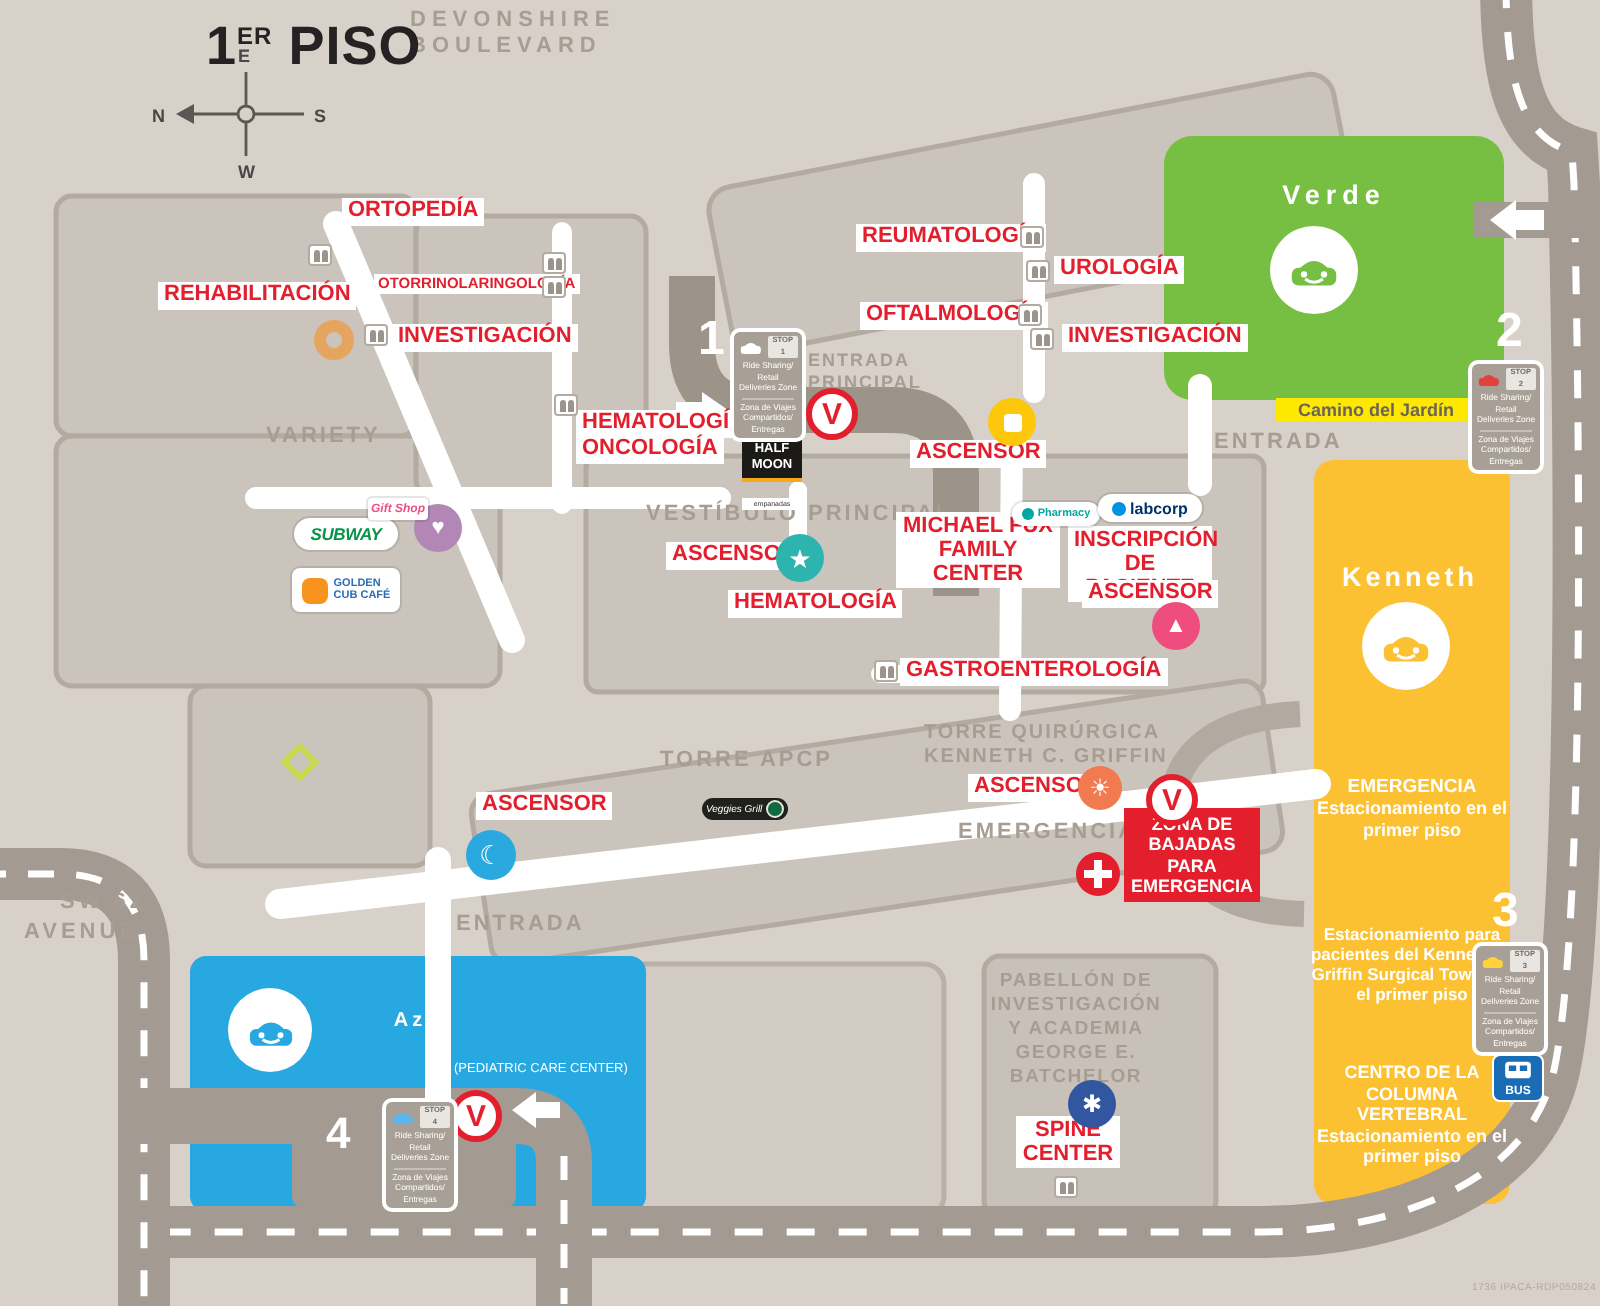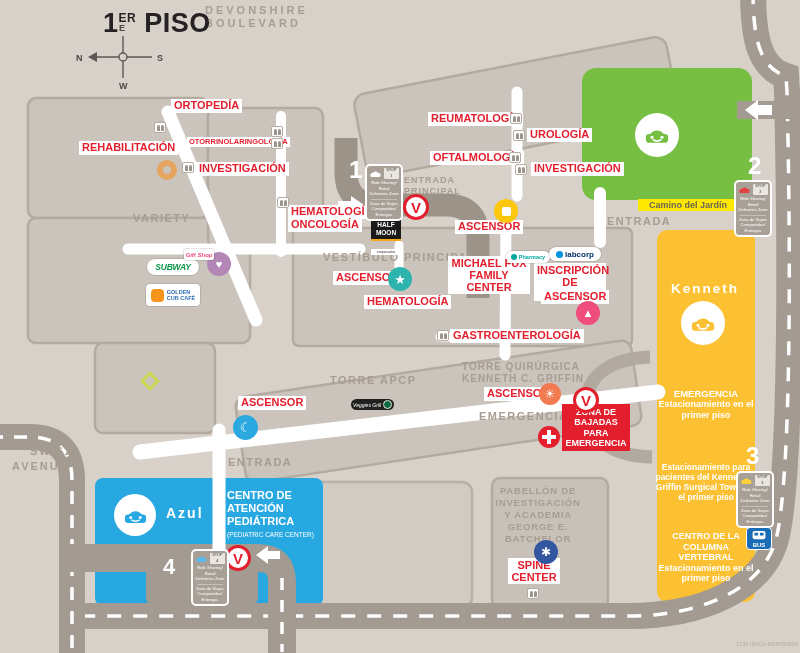--- a/index.html
+++ b/index.html
@@ -167,20 +167,21 @@
   <div class="lbl-gray sm" style="left:404px;top:175px">ENTRADA</div>
   <div class="lbl-gray sm" style="left:404px;top:186px">PRINCIPAL</div>
   <div class="lbl-gray" style="left:607px;top:215px">ENTRADA</div>
   <div class="lbl-gray" style="left:330px;top:374px">TORRE APCP</div>
   <div class="lbl-gray sm" style="left:462px;top:361px;font-size:10px">TORRE QUIRÚRGICA</div>
   <div class="lbl-gray sm" style="left:462px;top:373px;font-size:10px">KENNETH C. GRIFFIN</div>
   <div class="lbl-gray" style="left:479px;top:410px">EMERGENCIA</div>
   <div class="lbl-gray" style="left:228px;top:456px">ENTRADA</div>
   <div class="lbl-gray wrap" style="left:495px;top:485px;width:86px;font-size:9.5px">PABELLÓN DE INVESTIGACIÓN Y ACADEMIA GEORGE E. BATCHELOR</div>
 
+  <div class="pname" style="left:582px;top:90px;width:170px">Verde</div>
   <div class="abs" style="left:635px;top:113px;width:44px;height:44px;border-radius:50%;background:#fff;z-index:6;display:flex;align-items:center;justify-content:center">
     <svg width="28" height="20" viewBox="0 0 24 18">
         <path d="M5,9 Q12,1 19,9 Z" fill="#76bf43"></path>
         <rect x="2" y="8" width="20" height="8" rx="3" fill="#76bf43"></rect>
         <circle cx="7.5" cy="11" r="1.4" fill="#fff"></circle>
         <circle cx="16.5" cy="11" r="1.4" fill="#fff"></circle>
         <path d="M8,13 Q12,16 16,13" stroke="#fff" stroke-width="1.4" fill="none"></path>
       </svg>
   </div>
 
@@ -197,32 +198,31 @@
   <div class="pnote" style="left:656px;top:388px;width:100px">
     <div style="font-size:9.5px">EMERGENCIA</div>
     <div>Estacionamiento en el primer piso</div>
   </div>
   <div class="pnote" style="left:654px;top:462px;width:104px;font-size:8.5px">Estacionamiento para pacientes del Kenneth C. Griffin Surgical Tower en el primer piso</div>
   <div class="pnote" style="left:656px;top:531px;width:100px">
     <div>CENTRO DE LA COLUMNA VERTEBRAL</div>
     <div>Estacionamiento en el primer piso</div>
   </div>
 
-  <div class="pname" style="left:166px;top:505px;width:60px;text-align:left;font-size:14px;letter-spacing:2px">Azul</div>
+  <div class="pname" style="left:166px;top:505px;width:60px;text-align:right;font-size:10px;letter-spacing:2px">Azul</div>
   <div class="abs" style="left:114px;top:494px;width:42px;height:42px;border-radius:50%;background:#fff;z-index:6;display:flex;align-items:center;justify-content:center">
     <svg width="27" height="19" viewBox="0 0 24 18">
         <path d="M5,9 Q12,1 19,9 Z" fill="#27a8e0"></path>
         <rect x="2" y="8" width="20" height="8" rx="3" fill="#27a8e0"></rect>
         <circle cx="7.5" cy="11" r="1.4" fill="#fff"></circle>
         <circle cx="16.5" cy="11" r="1.4" fill="#fff"></circle>
         <path d="M8,13 Q12,16 16,13" stroke="#fff" stroke-width="1.4" fill="none"></path>
       </svg>
   </div>
 
-  <div class="abs" style="left:227px;top:489px;width:100px;color:#fff;font-weight:700;font-size:11px;line-height:1.2;z-index:6">CENTRO DE ATENCIÓN PEDIÁTRICA</div>
   <div class="abs" style="left:227px;top:531px;width:120px;color:#fff;font-size:6.5px;z-index:6">(PEDIATRIC CARE CENTER)</div>
 
   <div class="camino" style="left:638px;top:199px">Camino del Jardín</div>
 
   <div class="zona" style="left:562px;top:404px">ZONA DE BAJADAS PARA EMERGENCIA</div>
   <div class="abs" style="left:538px;top:426px;width:22px;height:22px;border-radius:50%;background:#e31f2d;z-index:8">
     <span class="abs" style="left:9px;top:4px;width:4px;height:14px;background:#fff"></span>
     <span class="abs" style="left:4px;top:9px;width:14px;height:4px;background:#fff"></span>
   </div>
 

